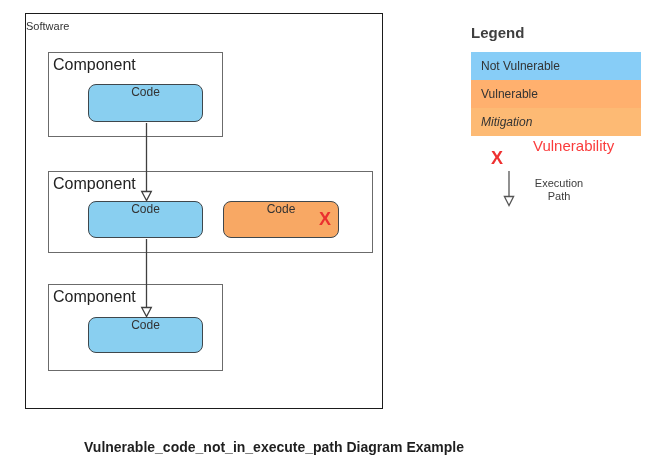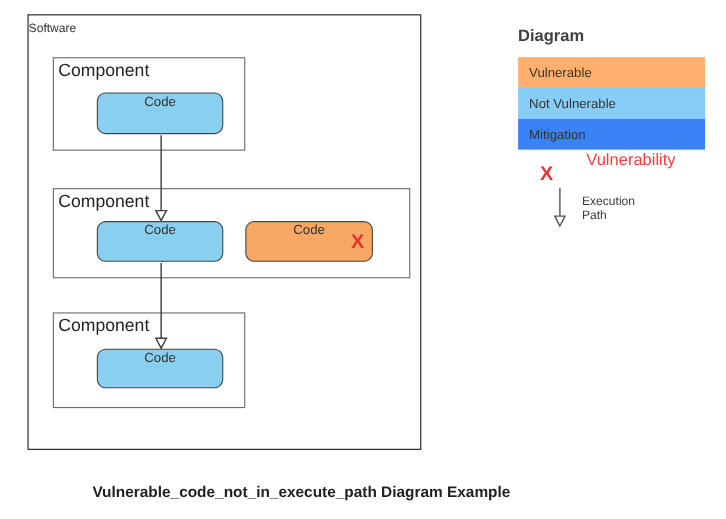--- a/index.html
+++ b/index.html
@@ -98,41 +98,41 @@
     height: 28px;
     display: flex;
     align-items: center;
     padding-left: 10px;
     box-sizing: border-box;
     font-size: 12px;
     color: #333333;
   }
   .legend-item.not-vulnerable { background: #87CDF7; }
   .legend-item.vulnerable     { background: #FFB06E; }
-  .legend-item.mitigation     { background: #3b82f6; }
+  .legend-item.mitigation     { background: #fdba74; font-style: italic; }
 
   .legend-x {
     position: absolute;
     left: 491px; top: 149px;
     font-size: 18px;
     font-weight: bold;
     color: #EE3131;
     line-height: 1;
   }
   .legend-vuln-label {
     position: absolute;
     left: 533px; top: 137px;
     font-size: 15px;
     color: #FA3C3C;
   }
   .legend-exec-label {
     position: absolute;
     left: 529px; top: 177px;
     width: 60px;
-    text-align: left;
+    text-align: center;
     font-size: 11px;
     line-height: 13px;
     color: #3c3c3c;
   }
 
   
   .caption {
     position: absolute;
     left: 0; top: 439px;
     width: 548px;
@@ -187,28 +187,28 @@
       <line x1="146.5" y1="239" x2="146.5" y2="307.5" stroke="#3f3f3f" stroke-width="1.3"></line>
       <polygon points="146.5,316.5 141.7,307.5 151.3,307.5" fill="#ffffff" stroke="#3f3f3f" stroke-width="1.3"></polygon>
     </g>
 
     <g>
       <line x1="509" y1="171" x2="509" y2="196.5" stroke="#555555" stroke-width="1.3"></line>
       <polygon points="509,205.5 504.4,196.5 513.6,196.5" fill="#ffffff" stroke="#555555" stroke-width="1.3"></polygon>
     </g>
   </svg>
 
-  <div class="legend-title">Diagram</div>
+  <div class="legend-title">Legend</div>
 
   <div class="legend-items">
+    <div class="legend-item not-vulnerable">
+      <span>Not Vulnerable</span>
+    </div>
     <div class="legend-item vulnerable">
       <span>Vulnerable</span>
-    </div>
-    <div class="legend-item not-vulnerable">
-      <span>Not Vulnerable</span>
     </div>
     <div class="legend-item mitigation">
       <span>Mitigation</span>
     </div>
   </div>
 
   <div class="legend-x">X</div>
   <div class="legend-vuln-label">Vulnerability</div>
   <div class="legend-exec-label">
     <div>Execution</div>

